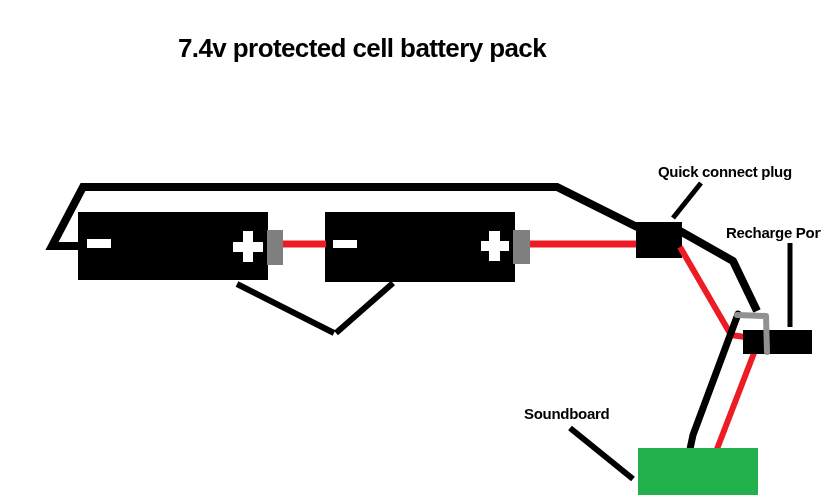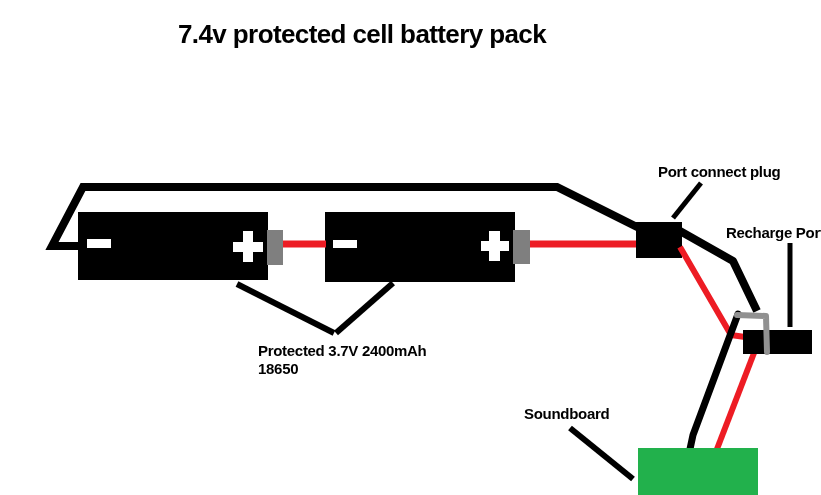--- a/index.html
+++ b/index.html
@@ -1,19 +1,19 @@
 <!DOCTYPE html>
 <html><head>
 <meta charset="utf-8">
 <style>
   html,body{margin:0;padding:0;background:#fff;}
   .canvas{position:relative;width:821px;height:495px;background:#ffffff;overflow:hidden;
           font-family:"Liberation Sans",sans-serif;}
   .wires{position:absolute;left:0;top:0;}
-  .title{position:absolute;left:178px;top:19px;font-size:26px;font-weight:700;
+  .title{position:absolute;left:178px;top:33px;font-size:26px;font-weight:700;
          letter-spacing:-0.6px;color:#000;white-space:nowrap;}
   .label{position:absolute;font-size:15px;font-weight:700;letter-spacing:-0.3px;
          color:#000;white-space:nowrap;line-height:18px;}
   .lbl-quick{left:658px;top:163px;}
   .lbl-recharge{left:726px;top:224px;}
   .lbl-sound{left:524px;top:405px;}
   .lbl-spec{left:258px;top:342px;}
   .lbl-spec div{display:block;}
 </style>
 </head>
@@ -66,24 +66,20 @@
     <line x1="701" y1="183" x2="673" y2="218" stroke="#000000" stroke-width="5"></line>
 
     <line x1="570" y1="428" x2="633" y2="479" stroke="#000000" stroke-width="6"></line>
 
     <line x1="237" y1="284" x2="334" y2="333" stroke="#000000" stroke-width="6"></line>
     <line x1="393" y1="283" x2="336" y2="333" stroke="#000000" stroke-width="6"></line>
   </svg>
 
   <div class="title">7.4v protected cell battery pack</div>
 
-  <div class="label lbl-quick">Port connect plug</div>
+  <div class="label lbl-quick">Quick connect plug</div>
 
   <div class="label lbl-recharge">Recharge Port</div>
 
   <div class="label lbl-sound">Soundboard</div>
 
-  <div class="label lbl-spec">
-    <div>Protected 3.7V 2400mAh</div>
-    <div>18650</div>
-  </div>
 
 </div>
 
 </body></html>

